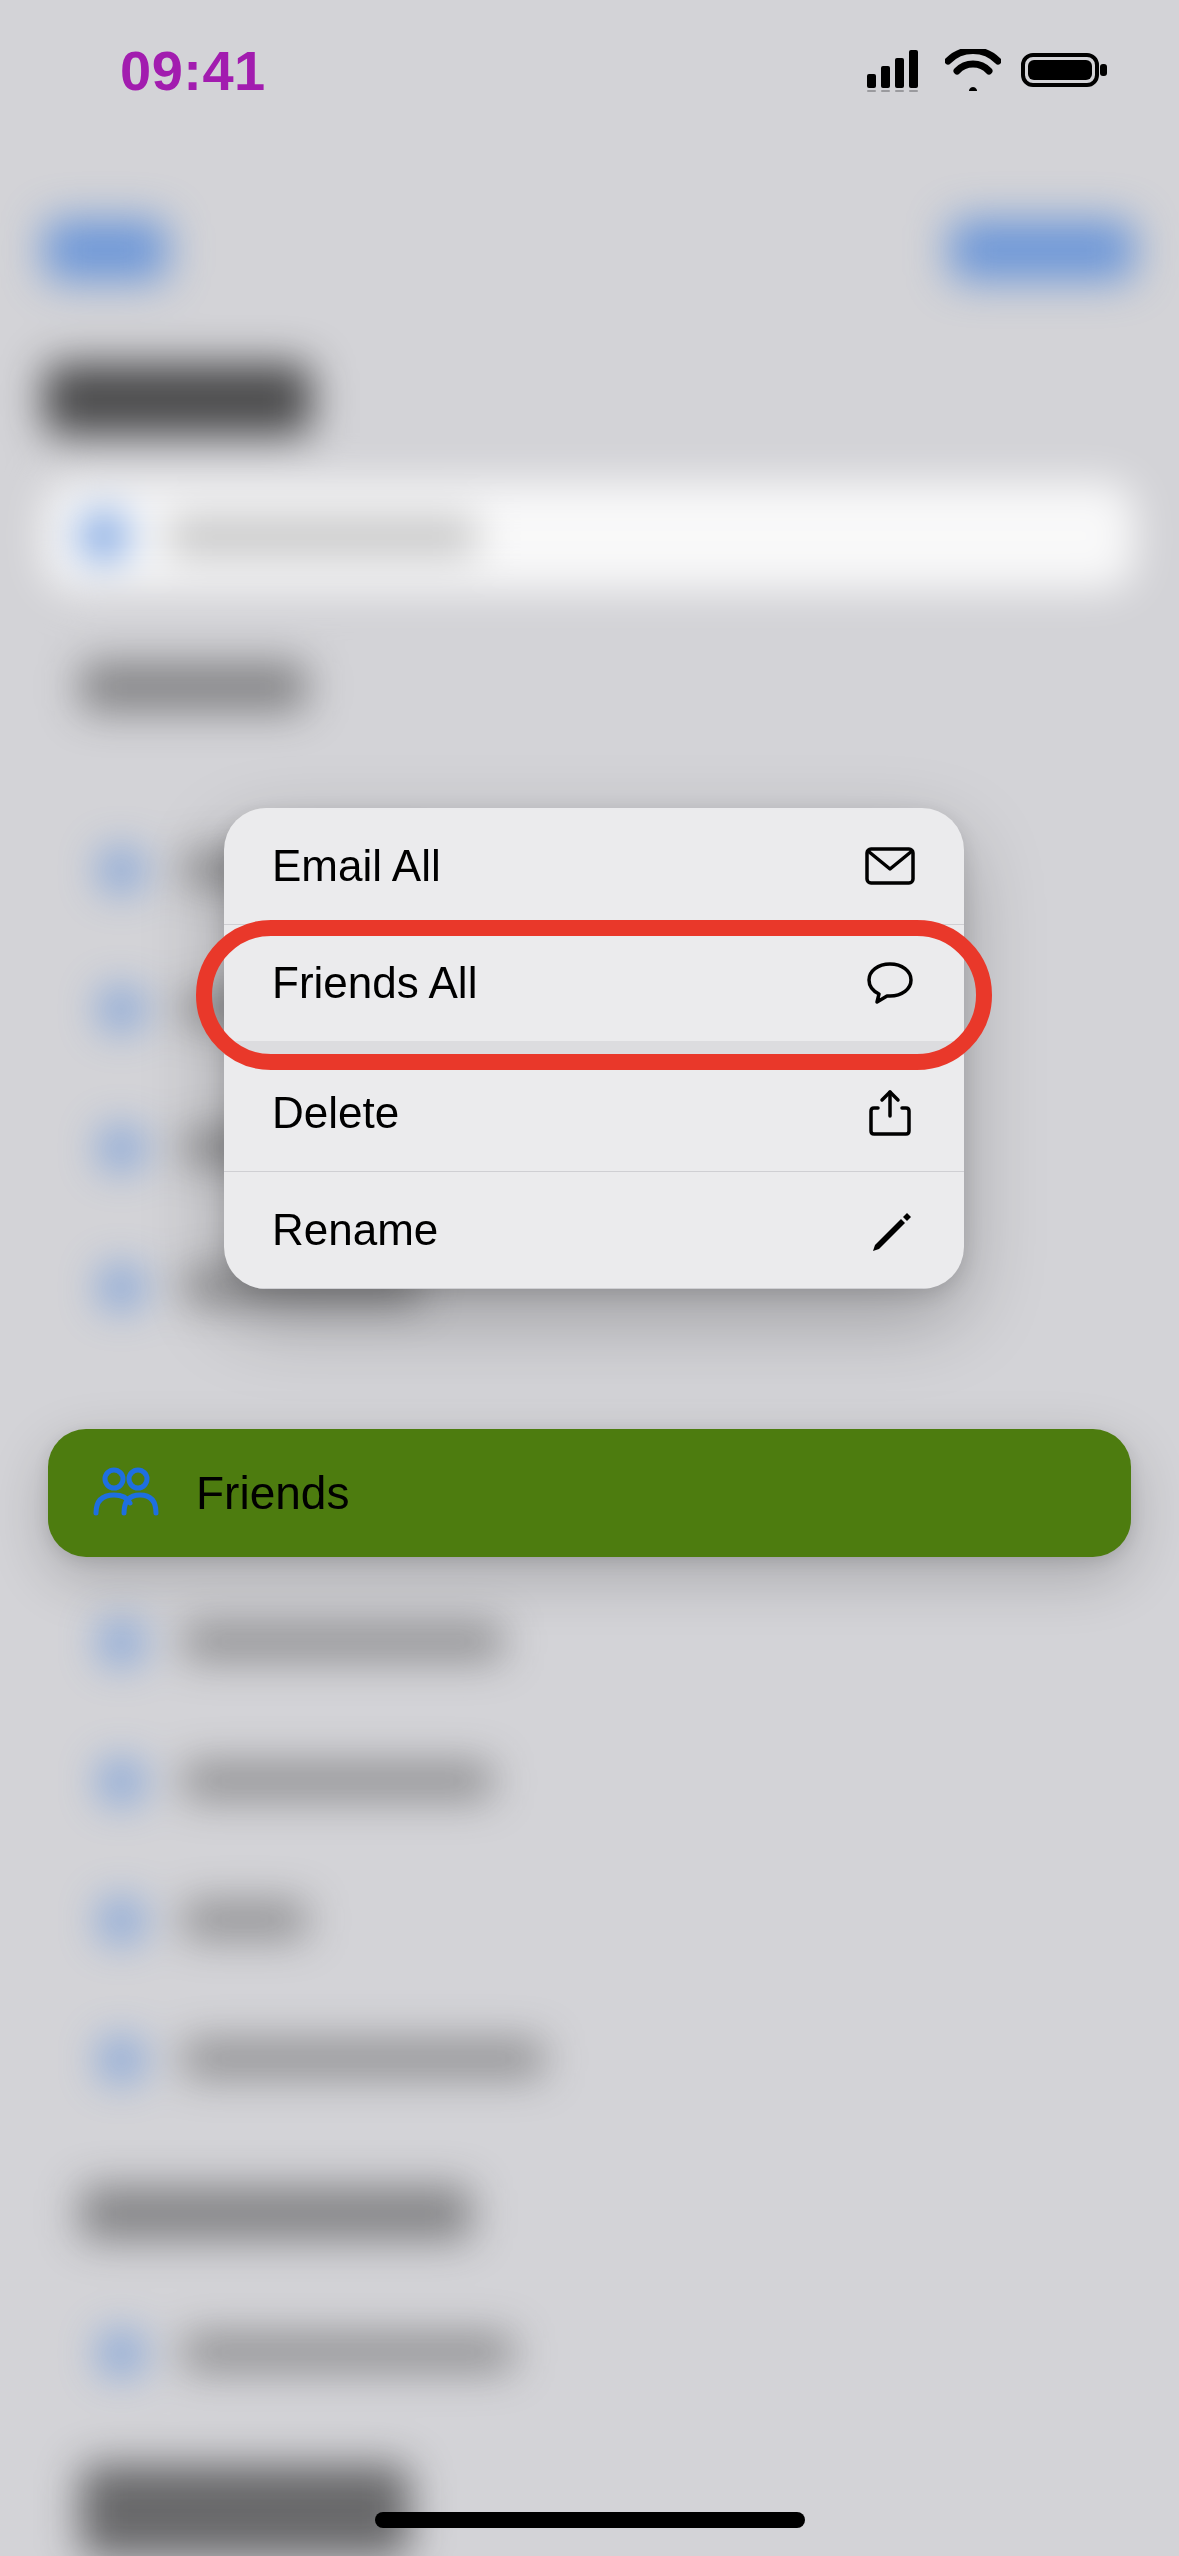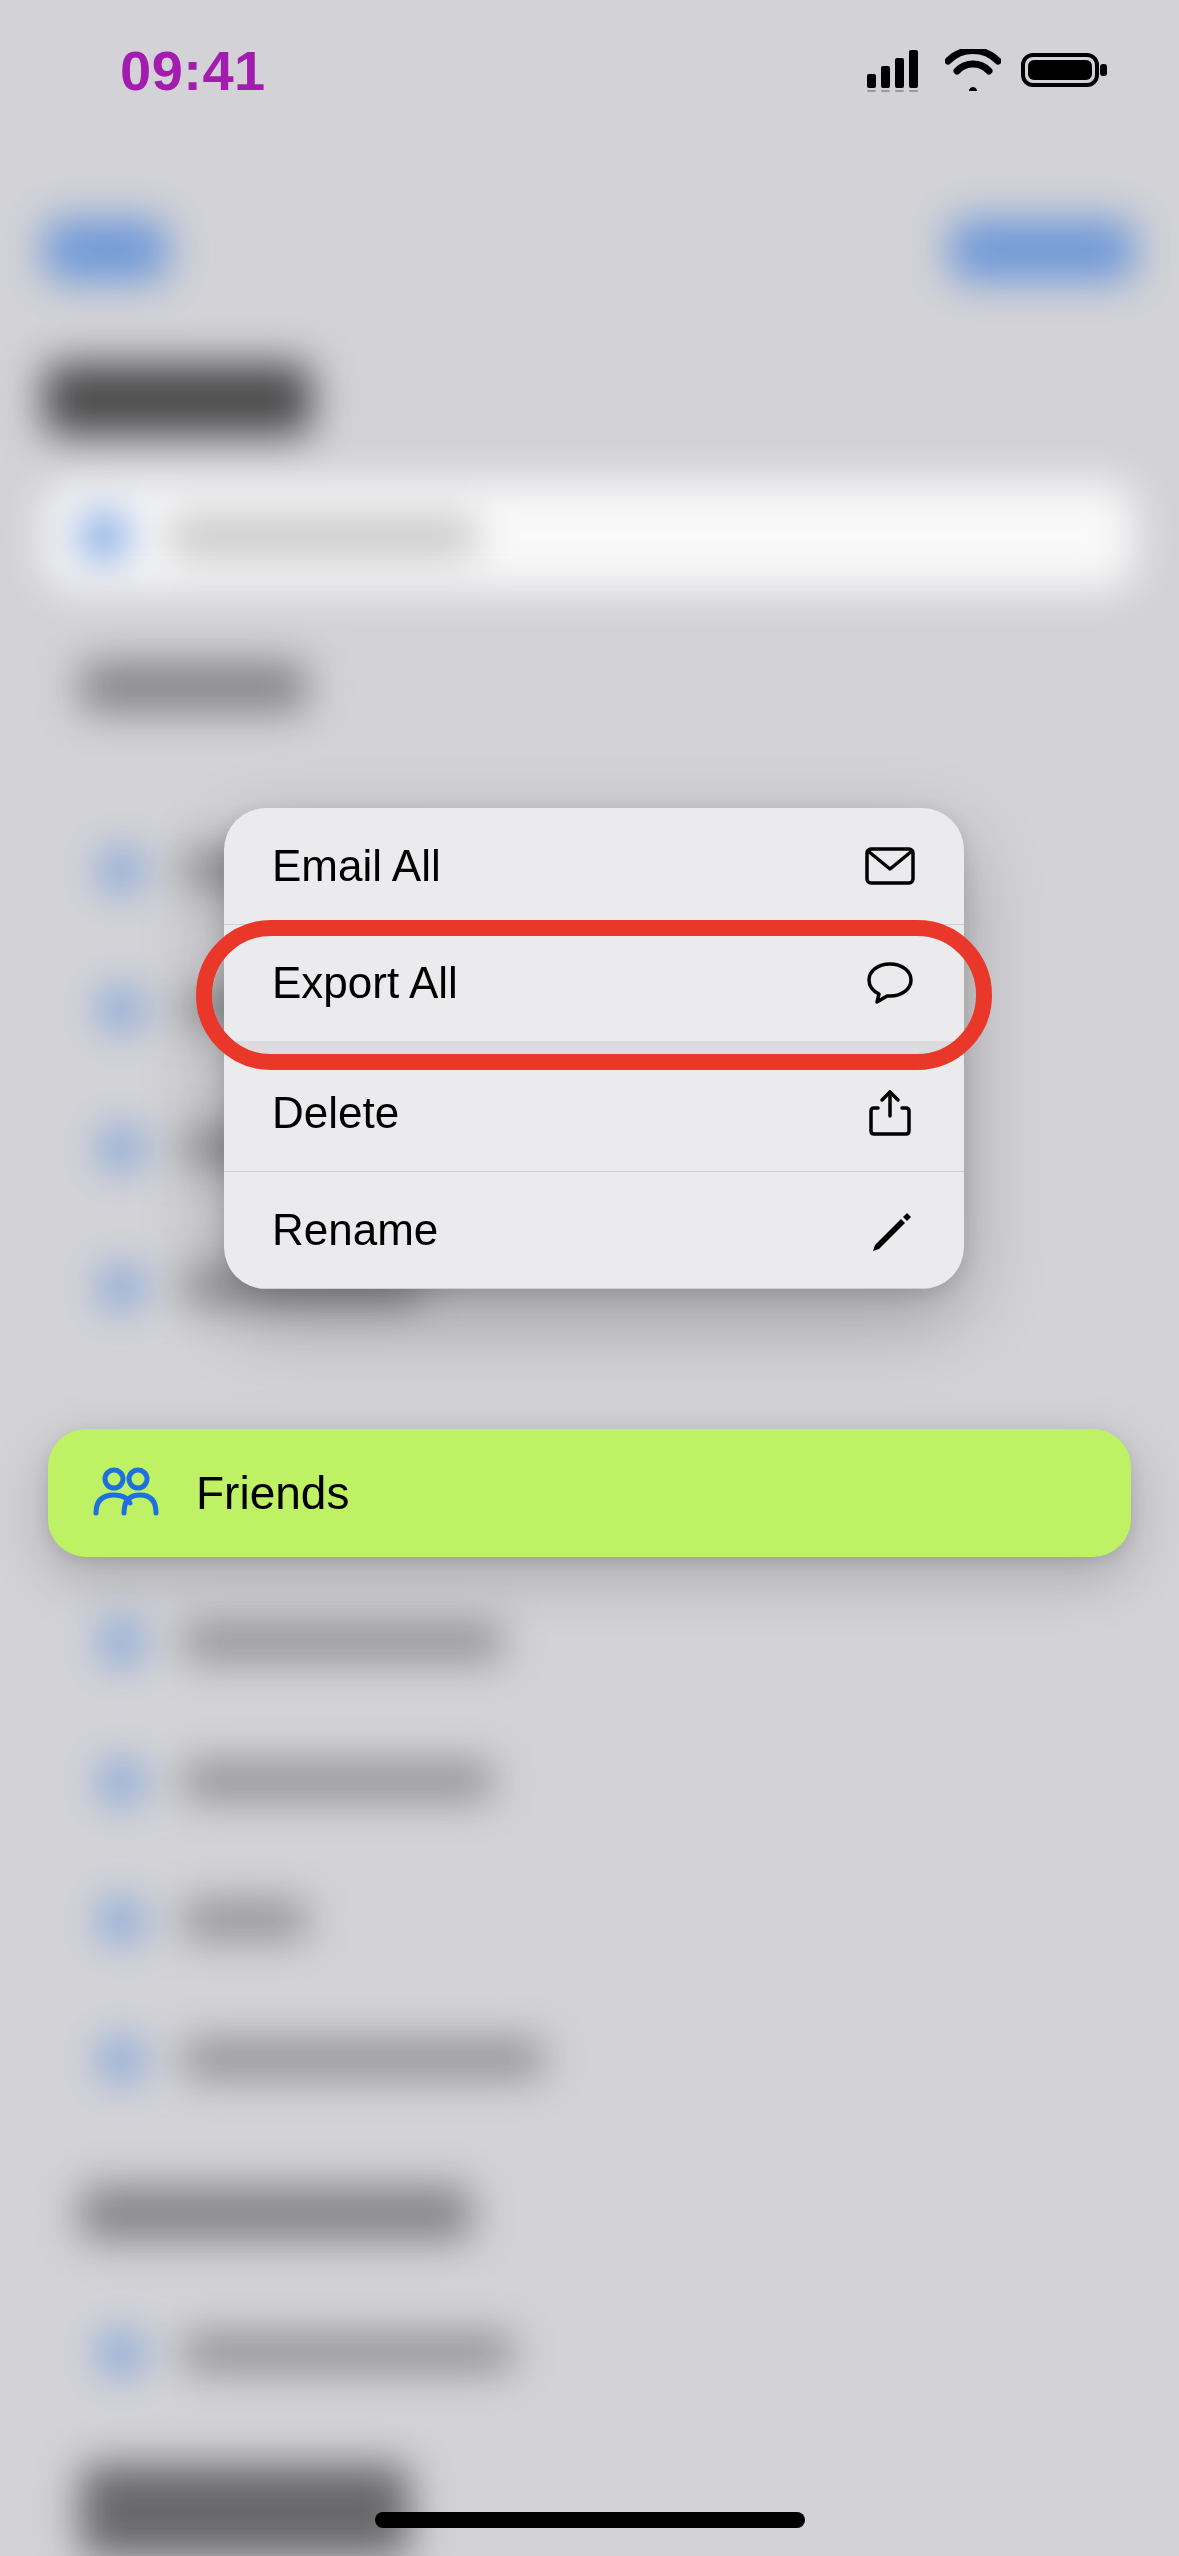--- a/index.html
+++ b/index.html
@@ -109,21 +109,21 @@
       border: 16px solid #e9382a;
       border-radius: 80px;
       pointer-events: none;
       z-index: 30;
     }
 
     .source-card {
       position: absolute;
       top: 1429px; left: 48px; right: 48px;
       height: 128px;
-      background: #bef264;
+      background: #4d7c0f;
       border-radius: 38px;
       box-shadow: 0 20px 60px rgba(0,0,0,.20), 0 4px 16px rgba(0,0,0,.10);
       display: flex; align-items: center;
       padding: 0 44px;
       gap: 36px;
     }
     .source-card .icn svg { width: 68px; height: 52px; }
     .source-card .label { font-size: 46px; color: #000; }
 
     
@@ -230,21 +230,21 @@
         <span class="icn">
           <svg viewBox="0 0 50 38">
             <rect x="2" y="2" width="46" height="34" rx="4" fill="none" stroke="#000" stroke-width="3.5"></rect>
             <path d="M3 4 L25 22 L47 4" fill="none" stroke="#000" stroke-width="3.5" stroke-linejoin="round"></path>
           </svg>
         </span>
       </div>
       <div class="menu-sep"></div>
 
       <div class="menu-item">
-        <span class="label">Export All</span>
+        <span class="label">Friends All</span>
         <span class="icn">
           <svg viewBox="0 0 50 50">
             <path d="M25 6 C13 6 4 13 4 22 C4 28 8 33 14 36 L12 44 L22 38 C23 38 24 38 25 38 C37 38 46 31 46 22 C46 13 37 6 25 6 Z" fill="none" stroke="#000" stroke-width="3.5" stroke-linejoin="round"></path>
           </svg>
         </span>
       </div>
 
       <div class="menu-sep thick"></div>
 
       <div class="menu-item">

